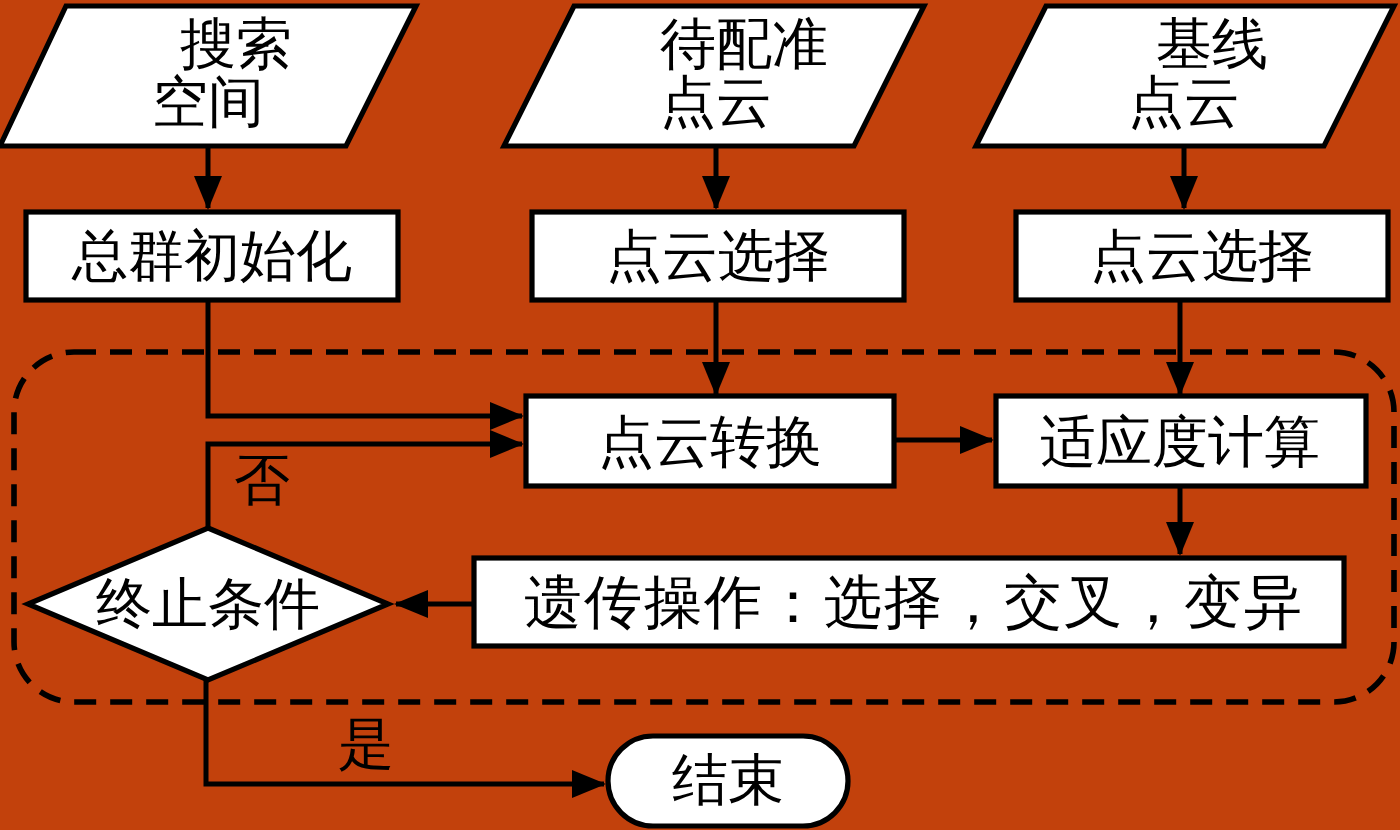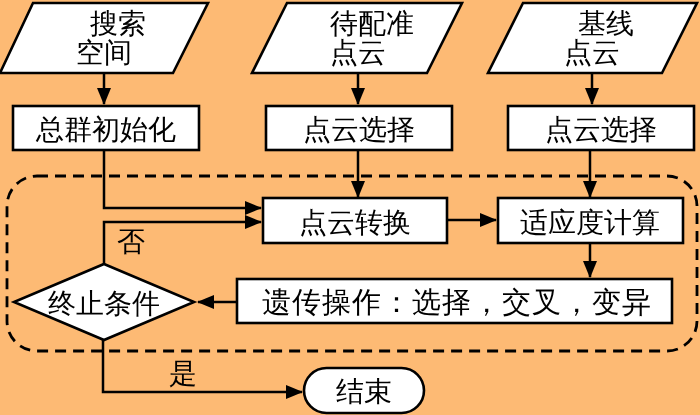--- a/index.html
+++ b/index.html
@@ -4,21 +4,21 @@
 <style>
   html, body {
     margin: 0;
     padding: 0;
     background: #ffffff;
   }
   #stage {
     position: relative;
     width: 700px;
     height: 415px;
-    background: #fdba74;
+    background: #c2410c;
     overflow: hidden;
   }
   svg {
     display: block;
   }
   .shape {
     fill: #ffffff;
     stroke: #000000;
     stroke-width: 2.6;
     stroke-linejoin: miter;

